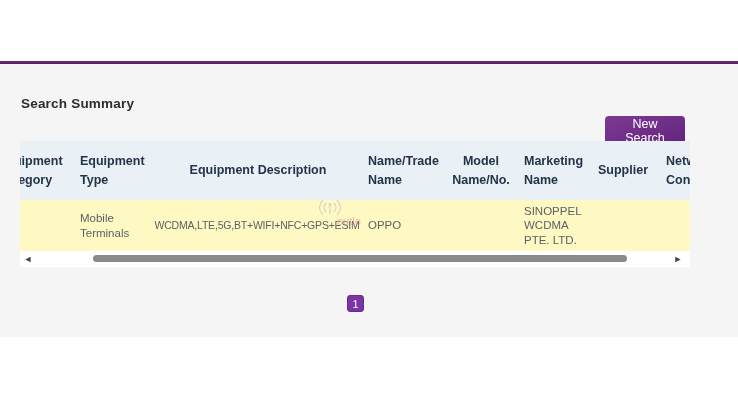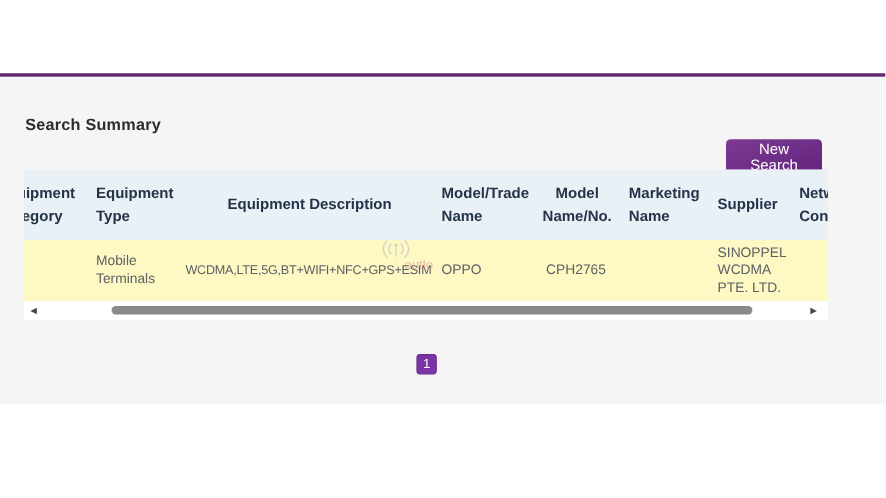--- a/index.html
+++ b/index.html
@@ -73,21 +73,21 @@
           <span>Category</span>
         </div>
         <div class="th c2">
           <span>Equipment</span>
           <span>Type</span>
         </div>
         <div class="th c3">
           <span>Equipment Description</span>
         </div>
         <div class="th c4">
-          <span>Model/Trade</span>
+          <span>Name/Trade</span>
           <span>Name</span>
         </div>
         <div class="th c5">
           <span>Model</span>
           <span>Name/No.</span>
         </div>
         <div class="th c6">
           <span>Marketing</span>
           <span>Name</span>
         </div>
@@ -100,21 +100,20 @@
         </div>
       </div>
     </div>
 
     <div class="tbody-row">
       <div class="hscroll">
         <div class="td c1"></div>
         <div class="td c2">Mobile Terminals</div>
         <div class="td c3">WCDMA,LTE,5G,BT+WIFI+NFC+GPS+ESIM</div>
         <div class="td c4">OPPO</div>
-        <div class="td c5">CPH2765</div>
         <div class="td c6"></div>
         <div class="td c7">SINOPPEL WCDMA PTE. LTD.</div>
         <div class="td c8"></div>
       </div>
     </div>
   </div>
 
   <div class="scroll-strip">
     <span class="scroll-arrow left">◄</span>
     <div class="scroll-thumb"></div>

